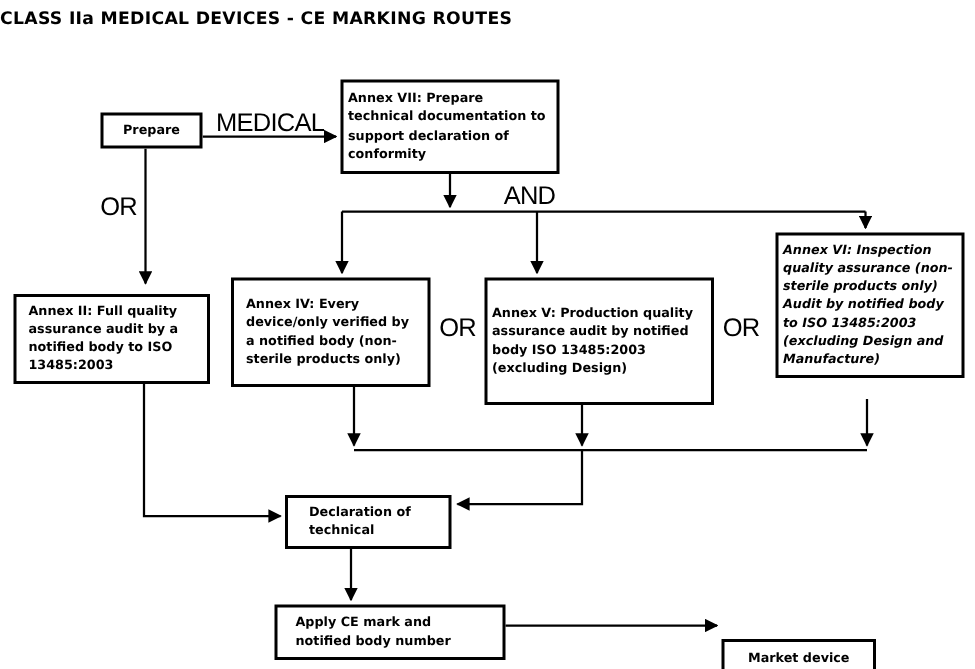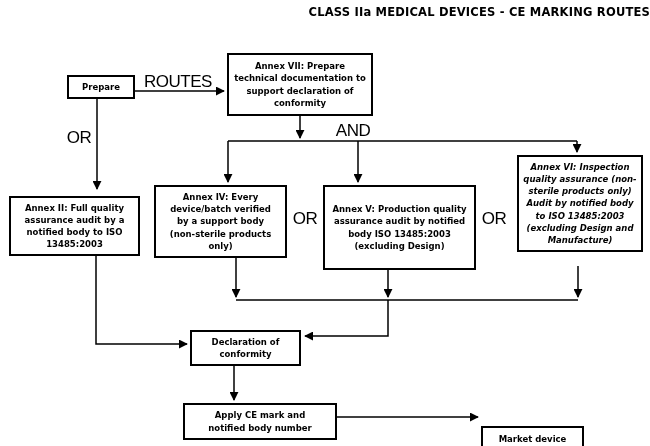--- a/index.html
+++ b/index.html
@@ -1,28 +1,28 @@
 <!DOCTYPE html>
 <html><head>
 <meta charset="utf-8">
 <style>
   html,body{margin:0;padding:0;background:#ffffff;}
   .canvas{
     position:relative;width:650px;height:446px;background:#ffffff;
     font-family:"DejaVu Sans",sans-serif;color:#000;overflow:hidden;
   }
   .diagram-title{
-    position:absolute;left:0;top:5px;width:650px;text-align:right;
+    position:absolute;left:0;top:5px;width:650px;text-align:left;
     font-size:11.5px;font-weight:bold;letter-spacing:.2px;
   }
   .wires{position:absolute;left:0;top:0;}
   .wire{fill:none;stroke:#000000;stroke-width:1.5;}
   .node{
     position:absolute;box-sizing:border-box;border:2px solid #000000;background:#ffffff;
-    display:flex;align-items:center;justify-content:center;text-align:center;
+    display:flex;align-items:center;justify-content:center;
     font-size:8.5px;font-weight:bold;line-height:1.42;padding:2px 3px;
   }
   .edge-label{
     position:absolute;font-family:"Liberation Sans",sans-serif;
     font-size:17px;font-weight:400;letter-spacing:-.5px;text-align:center;
   }
   
   #n-device      {left:67px;  top:75px;  width:68px;  height:24px;}
   #n-annex7      {left:227px; top:53px;  width:146px; height:63px;}
   #n-annex2      {left:9px;   top:196px; width:131px; height:60px; padding:2px 8px;}
@@ -65,26 +65,26 @@
     <path class="wire" d="M236 300 H578" style="stroke: rgb(0, 0, 0);"></path>
     <path class="wire" d="M388 300 V336 H305" marker-end="url(#arrow)" style="stroke: rgb(0, 0, 0);"></path>
     <path class="wire" d="M96 252 V344 H187" marker-end="url(#arrow)" style="stroke: rgb(0, 0, 0);"></path>
     <path class="wire" d="M234 366 V400" marker-end="url(#arrow)" style="stroke: rgb(0, 0, 0);"></path>
     <path class="wire" d="M314 417 H478" marker-end="url(#arrow)" style="stroke: rgb(0, 0, 0);"></path>
   </svg>
 
   <div class="node" id="n-device" style="border-color: rgb(0, 0, 0); color: rgb(0, 0, 0);">Prepare</div>
   <div class="node" id="n-annex7" style="border-color: rgb(0, 0, 0); color: rgb(0, 0, 0);">Annex VII: Prepare technical documentation to support declaration of conformity</div>
   <div class="node" id="n-annex2" style="border-color: rgb(0, 0, 0); color: rgb(0, 0, 0);">Annex II: Full quality assurance audit by a notified body to ISO 13485:2003</div>
-  <div class="node" id="n-annex4" style="border-color: rgb(0, 0, 0); color: rgb(0, 0, 0);">Annex IV: Every device/batch verified by a support body (non-sterile products only)</div>
+  <div class="node" id="n-annex4" style="border-color: rgb(0, 0, 0); color: rgb(0, 0, 0);">Annex IV: Every device/only verified by a notified body (non-sterile products only)</div>
   <div class="node" id="n-annex5" style="border-color: rgb(0, 0, 0); color: rgb(0, 0, 0);">Annex V: Production quality assurance audit by notified body ISO 13485:2003 (excluding Design)</div>
   <div class="node" id="n-annex6" style="border-color: rgb(0, 0, 0); color: rgb(0, 0, 0);">Annex VI: Inspection quality assurance (non-sterile products only) Audit by notified body to ISO 13485:2003 (excluding Design and Manufacture)</div>
-  <div class="node" id="n-declaration" style="border-color: rgb(0, 0, 0); color: rgb(0, 0, 0);">Declaration of conformity</div>
+  <div class="node" id="n-declaration" style="border-color: rgb(0, 0, 0); color: rgb(0, 0, 0);">Declaration of technical</div>
   <div class="node" id="n-apply" style="border-color: rgb(0, 0, 0); color: rgb(0, 0, 0);">Apply CE mark and notified body number</div>
   <div class="node" id="n-market" style="border-color: rgb(0, 0, 0); color: rgb(0, 0, 0);">Market device</div>
 
-  <div class="edge-label" id="l-either">ROUTES</div>
+  <div class="edge-label" id="l-either">MEDICAL</div>
   <div class="edge-label" id="l-or1">OR</div>
   <div class="edge-label" id="l-and">AND</div>
   <div class="edge-label" id="l-or2">OR</div>
   <div class="edge-label" id="l-or3">OR</div>
 
 </div>
 
 </body></html>

